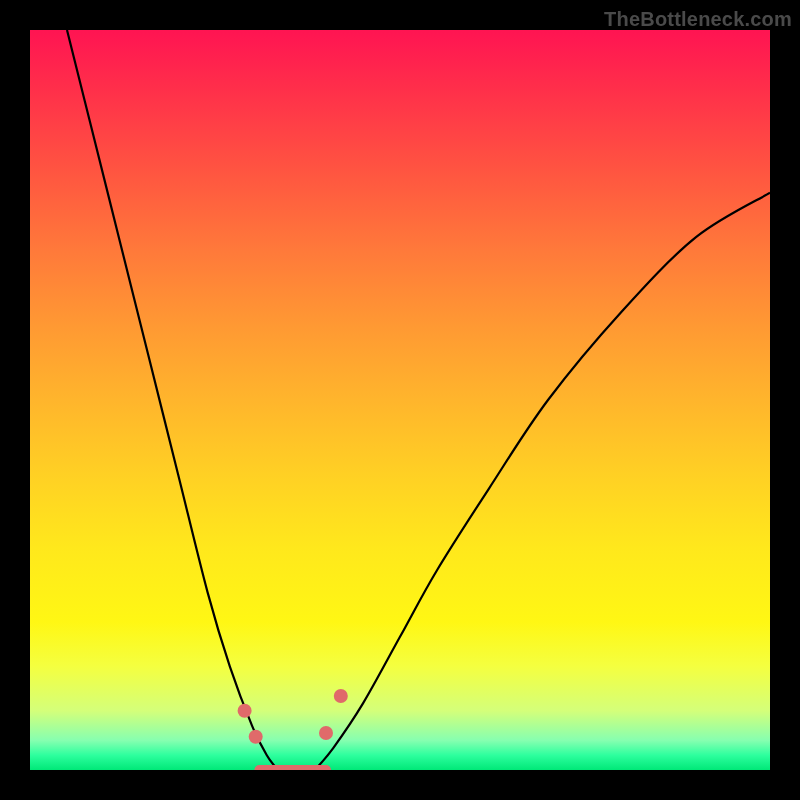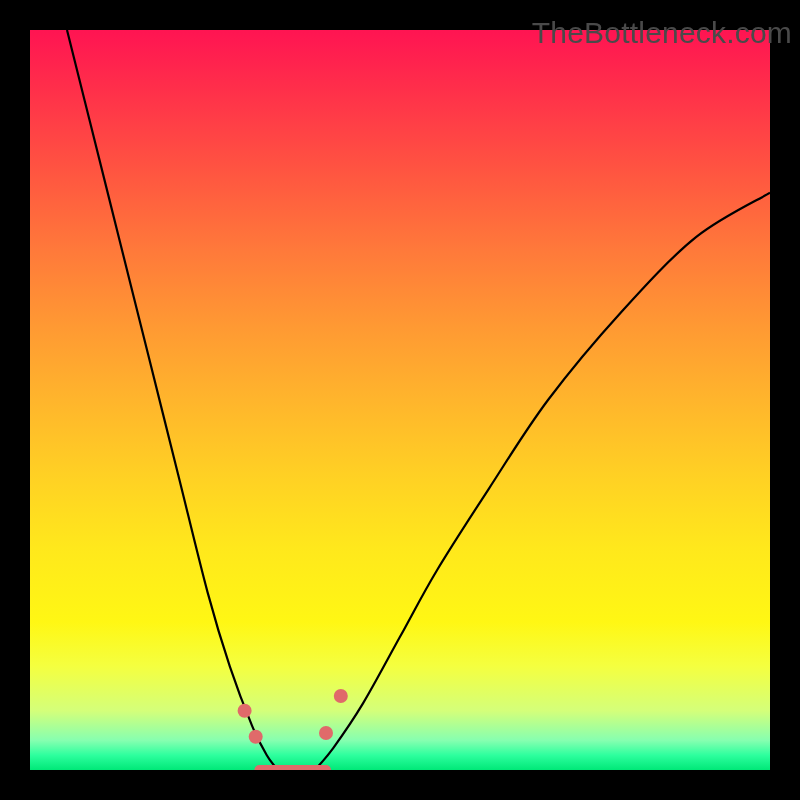--- a/index.html
+++ b/index.html
@@ -42,25 +42,25 @@
       #fff714 80%,
       #f4ff40 86%,
       #d4ff7a 92%,
       #86ffb0 96%,
       #2dff9e 98%,
       #00e878 100%
     );
   }
   .watermark {
     position: absolute;
-    top: 16px;
+    top: 8px;
     right: 8px;
     font-family: Arial, Helvetica, sans-serif;
-    font-size: 30px;
-    font-weight: 400;
+    font-size: 20px;
+    font-weight: 700;
     color: #4a4a4a;
     letter-spacing: 0.2px;
     user-select: none;
   }
   svg.curves {
     position: absolute;
     inset: 0;
     width: 740px;
     height: 740px;
   }

